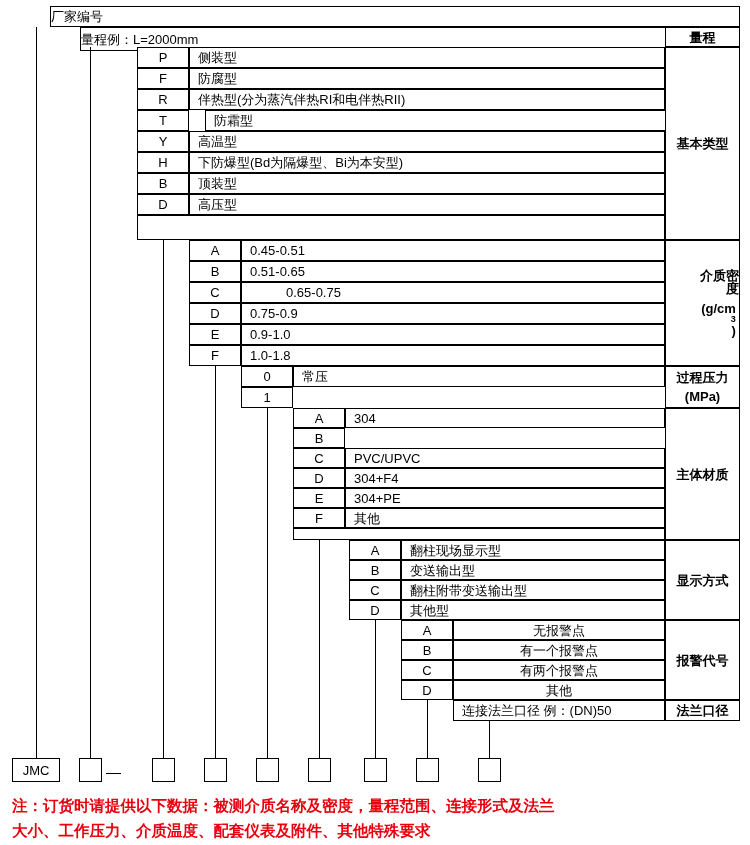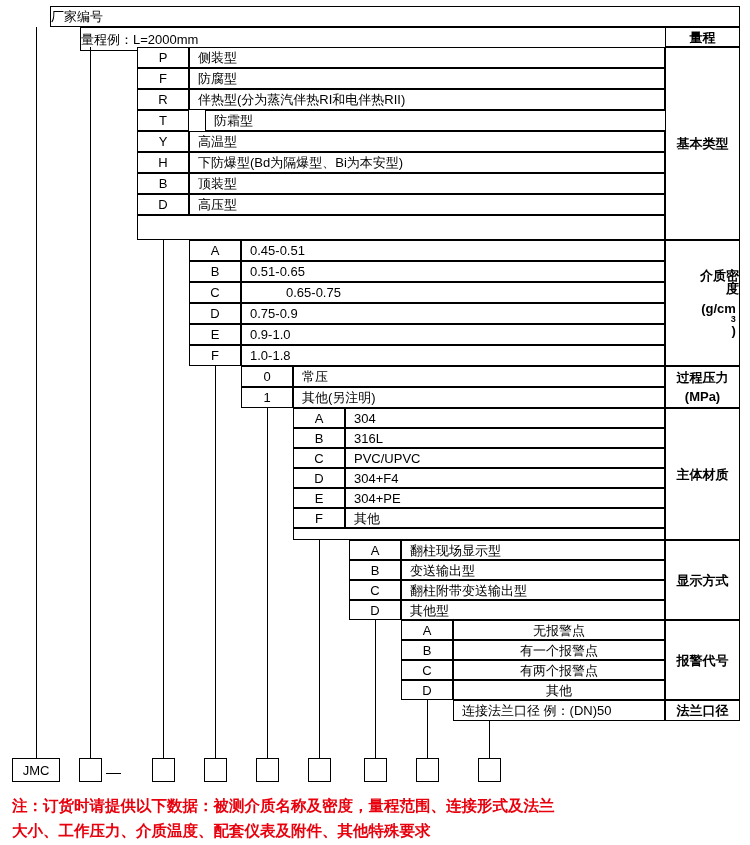--- a/index.html
+++ b/index.html
@@ -129,32 +129,30 @@
       <span>(g/cm</span>
         <span class="sup">3</span>
         <span>)</span>
     </span>
   </div>
 
   <div class="cell code" style="left:241px;top:366px;width:52px;height:21px;">0</div>
   <div class="cell desc" style="left:293px;top:366px;width:372px;height:21px;">常压</div>
 
   <div class="cell code" style="left:241px;top:387px;width:52px;height:21px;">1</div>
-  <div class="cell desc" style="left:293px;top:387px;width:372px;height:21px;">其他(另注明)</div>
 
   <div class="cell cat" style="left:665px;top:366px;width:75px;height:42px;">
     <span>过程压力</span>
     <span style="font-weight:bold;margin-top:6px;">(MPa)</span>
   </div>
 
   <div class="cell code" style="left:293px;top:408px;width:52px;height:20px;">A</div>
   <div class="cell desc" style="left:345px;top:408px;width:320px;height:20px;">304</div>
 
   <div class="cell code" style="left:293px;top:428px;width:52px;height:20px;">B</div>
-  <div class="cell desc" style="left:345px;top:428px;width:320px;height:20px;">316L</div>
 
   <div class="cell code" style="left:293px;top:448px;width:52px;height:20px;">C</div>
   <div class="cell desc" style="left:345px;top:448px;width:320px;height:20px;">PVC/UPVC</div>
 
   <div class="cell code" style="left:293px;top:468px;width:52px;height:20px;">D</div>
   <div class="cell desc" style="left:345px;top:468px;width:320px;height:20px;">304+F4</div>
 
   <div class="cell code" style="left:293px;top:488px;width:52px;height:20px;">E</div>
   <div class="cell desc" style="left:345px;top:488px;width:320px;height:20px;">304+PE</div>
 

